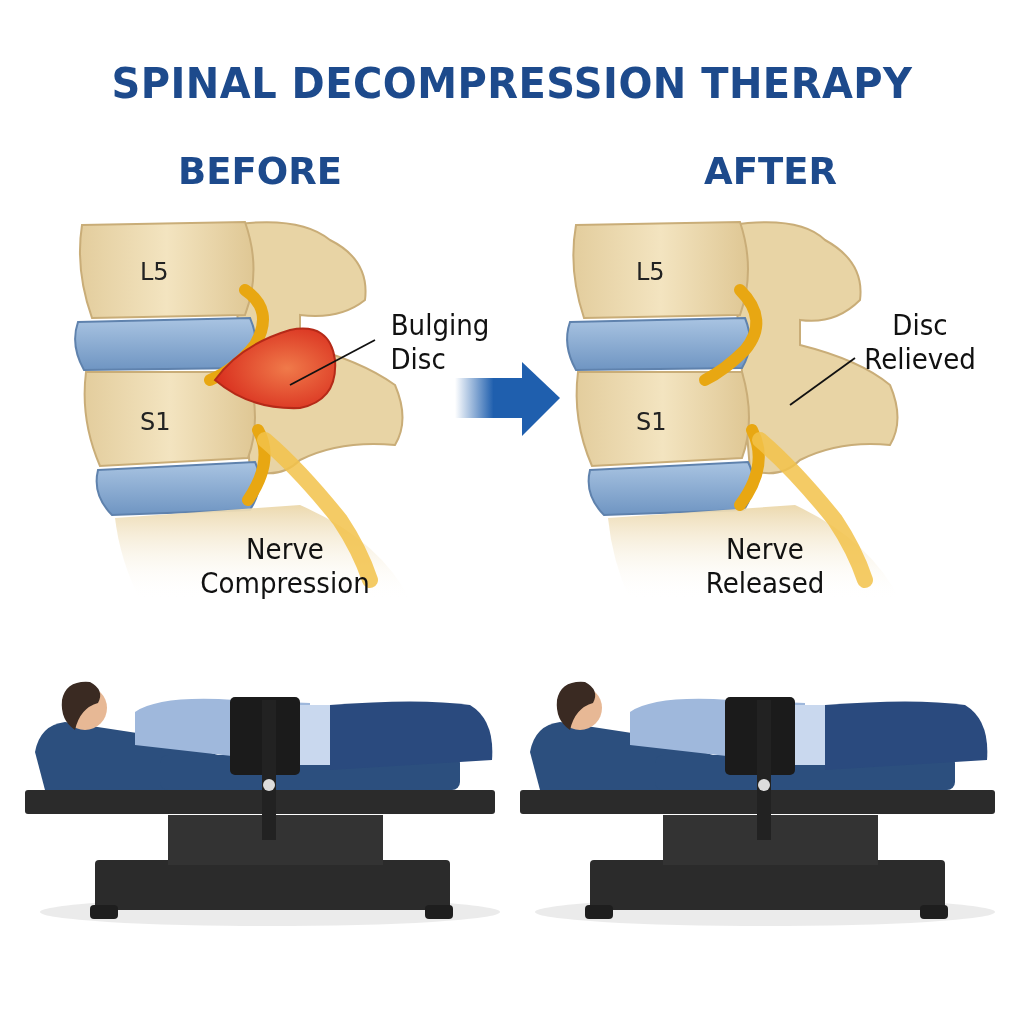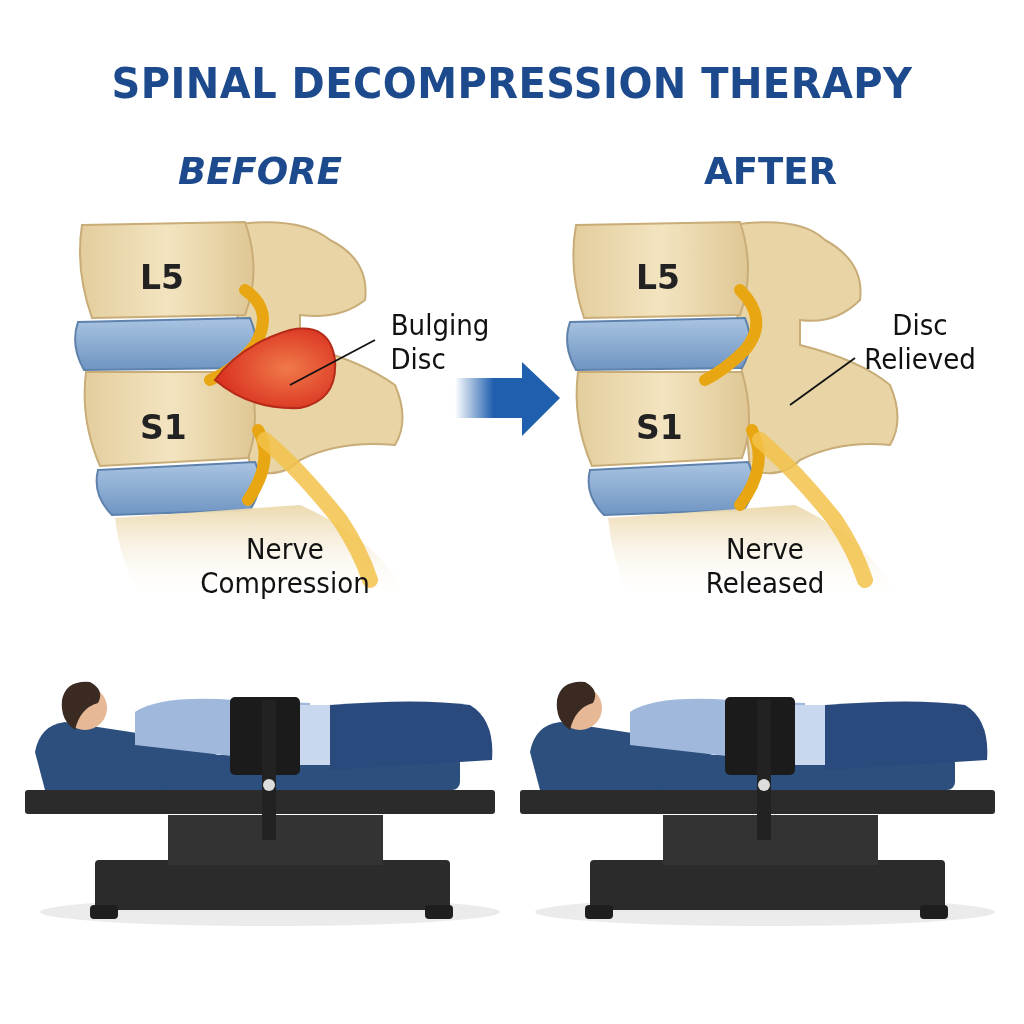--- a/index.html
+++ b/index.html
@@ -1,28 +1,28 @@
 <!DOCTYPE html>
 <html><head>
 <meta charset="utf-8">
 <style>
   html,body{margin:0;padding:0;background:#ffffff;}
   body{width:1024px;height:1024px;position:relative;overflow:hidden;font-family:"DejaVu Sans","Liberation Sans",sans-serif;}
   .title{position:absolute;left:0;right:0;top:58px;text-align:center;font-weight:bold;font-size:43px;letter-spacing:0.5px;color:#1d4a8c;transform:scaleX(0.93);}
   .section-title{position:absolute;top:150px;font-weight:bold;font-size:37px;color:#1d4a8c;}
   .label{position:absolute;font-size:29px;color:#111;line-height:34px;text-align:center;transform:scaleX(0.9);}
-  .vlabel{position:absolute;font-size:33px;font-weight:bold;color:#222;}
+  .vlabel{position:absolute;font-size:24px;font-weight:normal;color:#222;}
   svg{position:absolute;left:0;top:0;}
 </style>
 </head>
 <body>
 
 <div class="title">SPINAL DECOMPRESSION THERAPY</div>
 
-<div class="section-title" style="left:178px;font-style:italic;">BEFORE</div>
+<div class="section-title" style="left:178px;">BEFORE</div>
 <div class="section-title" style="left:704px;">AFTER</div>
 
 <svg width="1024" height="1024">
   <defs>
     <linearGradient id="arrowGrad" x1="0" x2="1">
       <stop offset="0" stop-color="#1f5fae" stop-opacity="0"></stop>
       <stop offset="0.55" stop-color="#1f5fae"></stop>
       <stop offset="1" stop-color="#1f5fae"></stop>
     </linearGradient>
     <radialGradient id="bulgeGrad" cx="0.6" cy="0.5" r="0.6">

